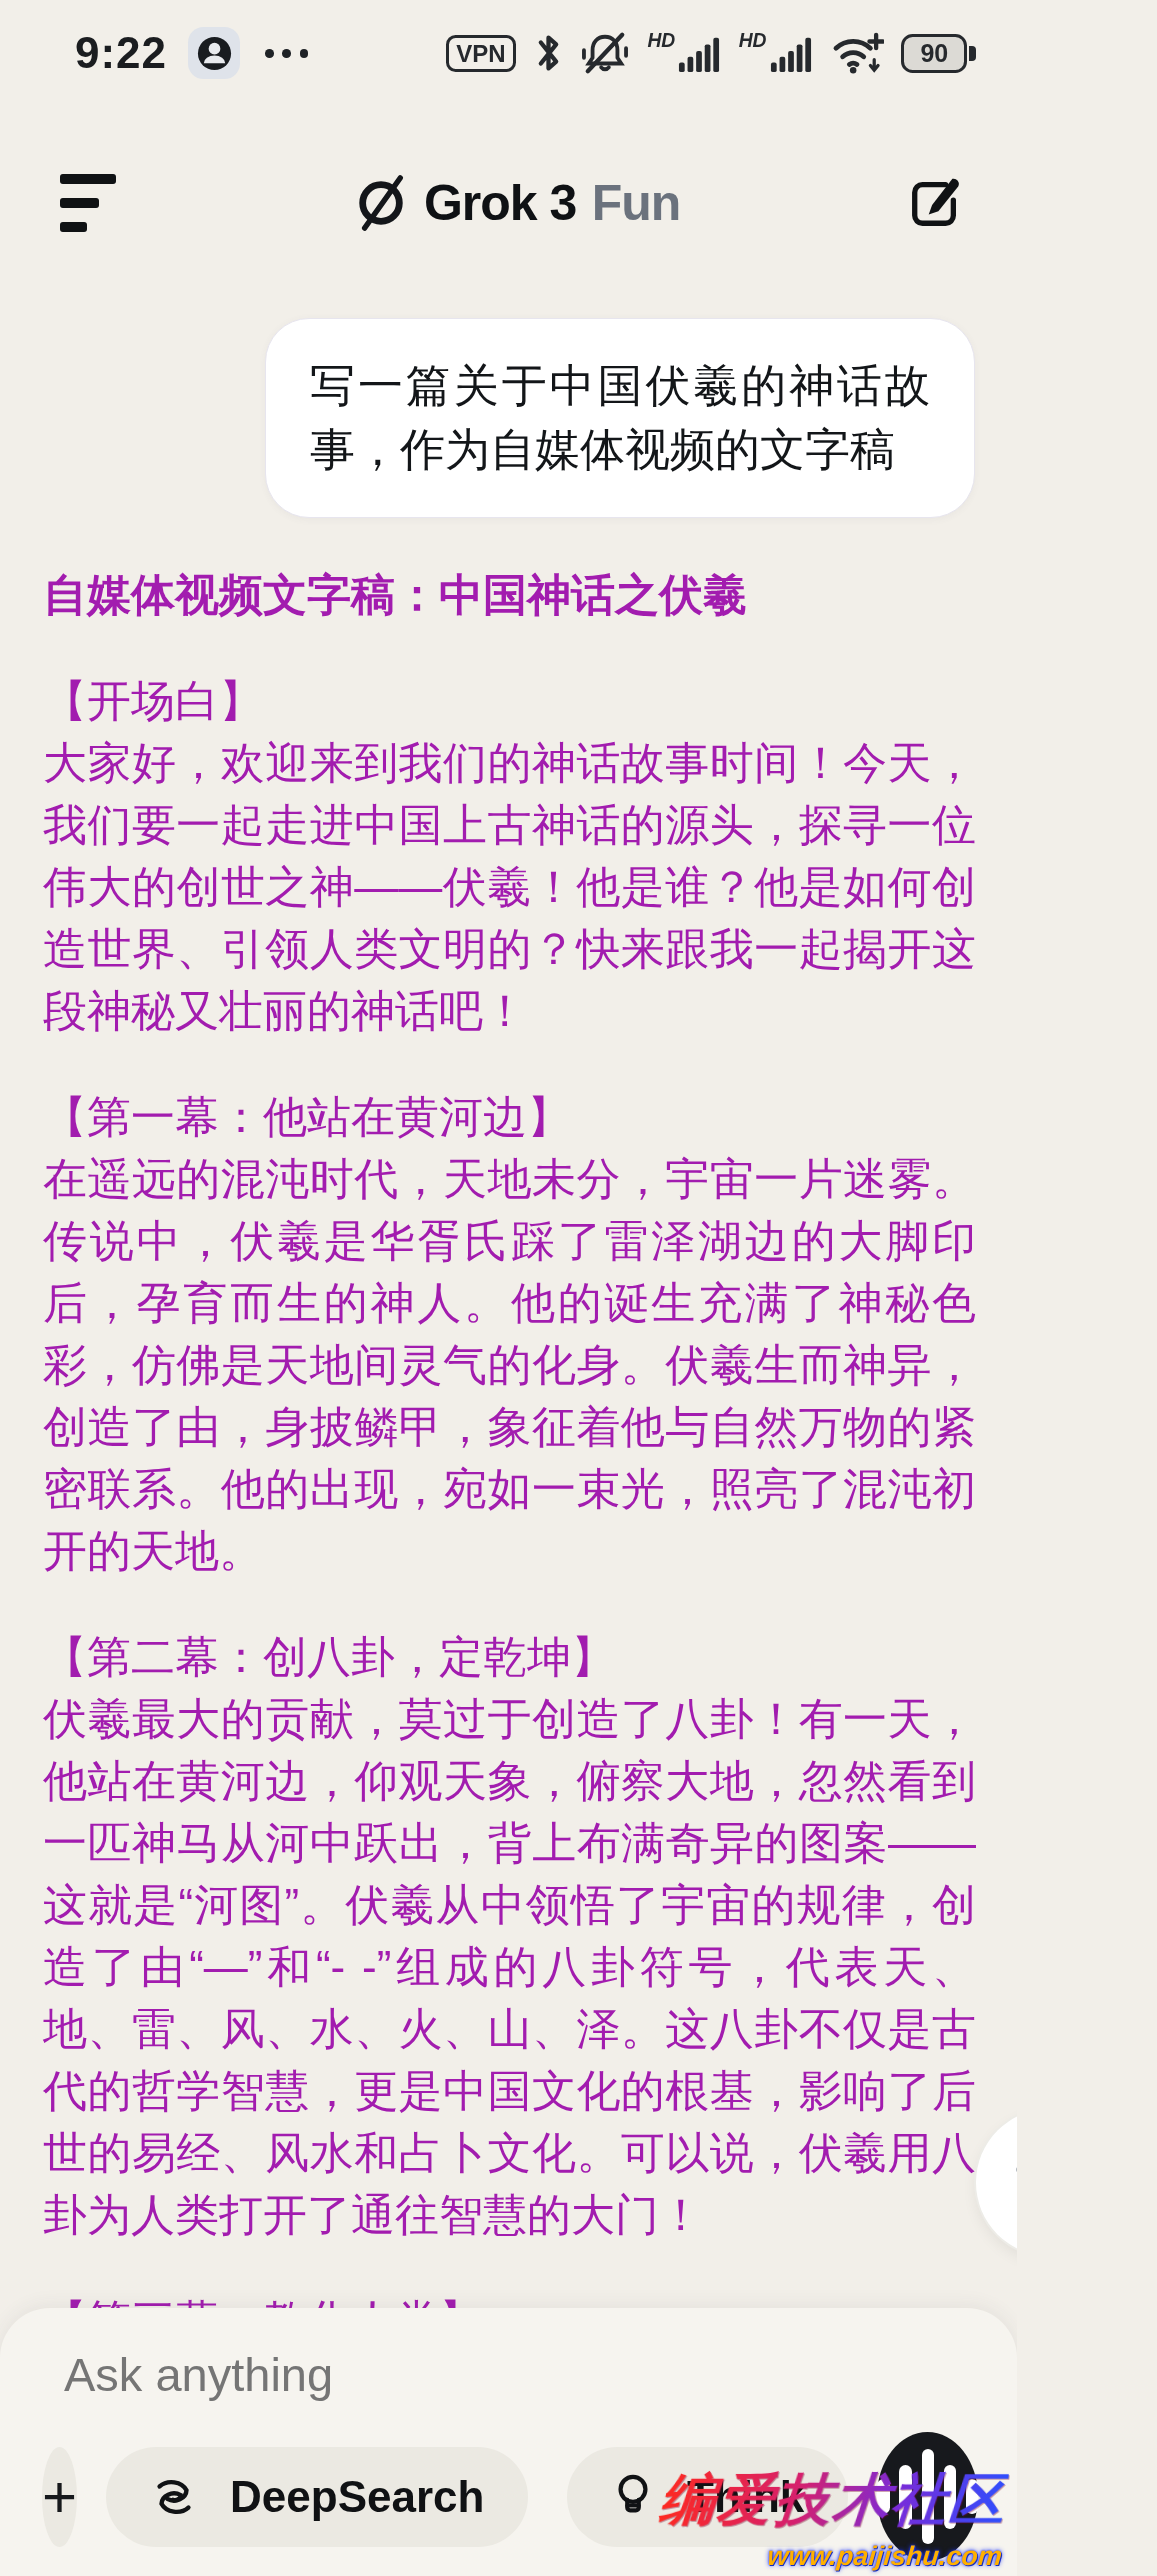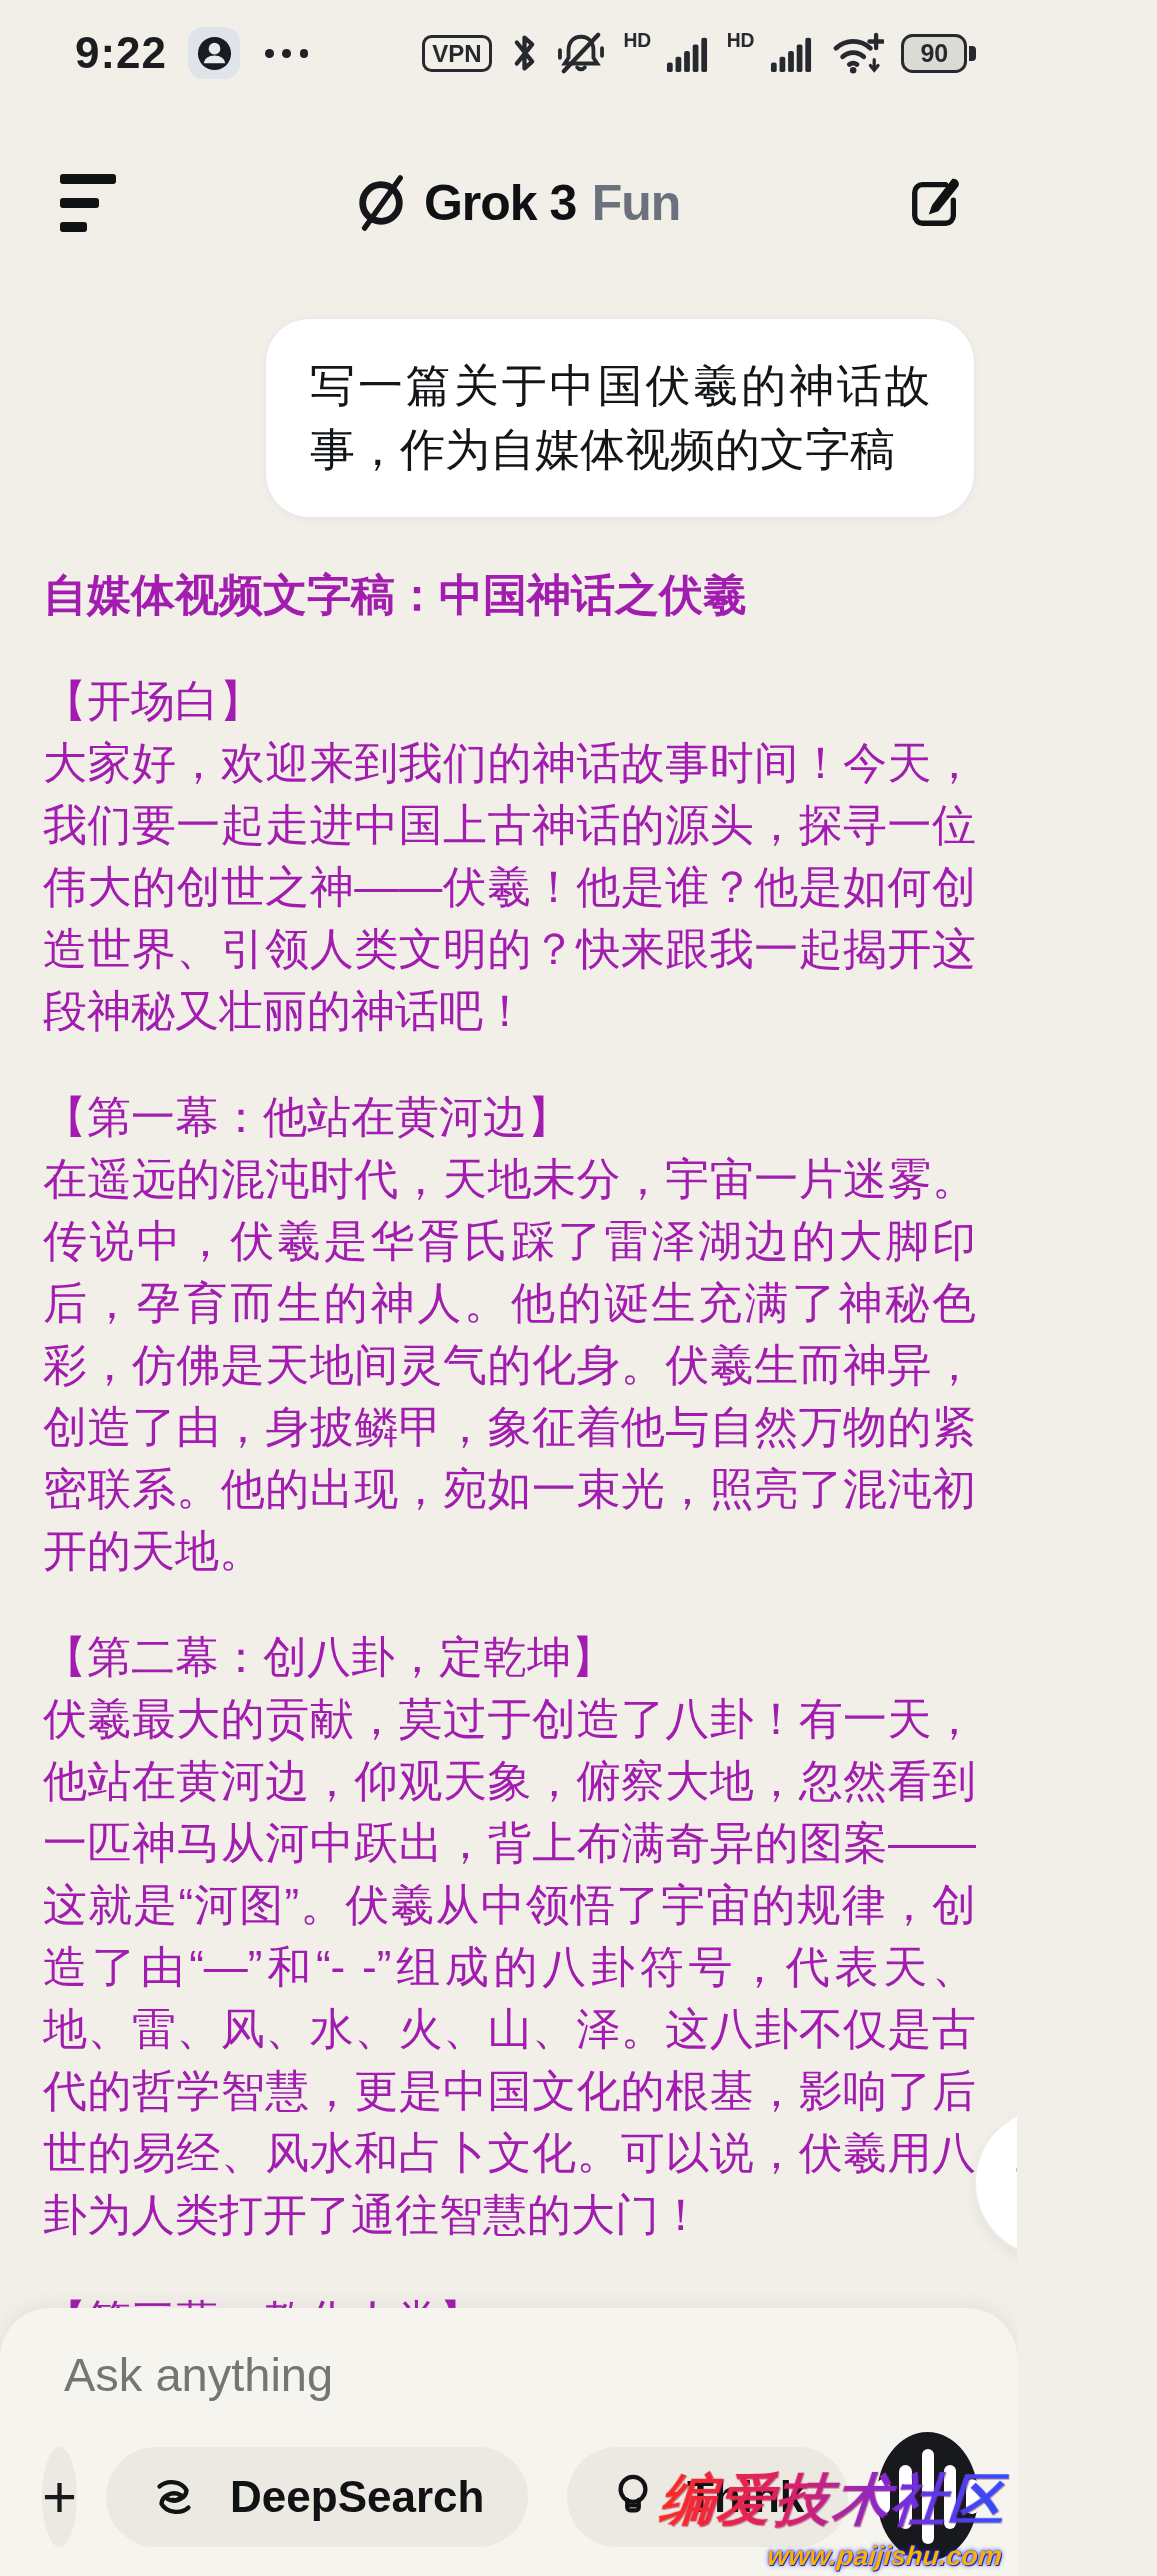--- a/index.html
+++ b/index.html
@@ -15,21 +15,21 @@
     display:flex; justify-content:space-between; align-items:center; padding:13.5px 42px 0 75px; }
   .sb-left { display:flex; align-items:center; gap:21px; }
   .sb-time { font-size:44px; font-weight:600; color:#1b1d20; letter-spacing:1px; }
   .avatar-chip { width:52px; height:52px; border-radius:15.4px; background:#dfe3ea;
     display:flex; align-items:center; justify-content:center; }
   .sb-dots { display:flex; gap:8.7px; margin-left:3.9px; }
   .sb-dots i { width:8.7px; height:8.7px; border-radius:50%; background:#1f2226; }
   .sb-right { display:flex; align-items:center; gap:17.4px; color:#26292d; }
   .vpn-badge { border:3.9px solid #26292d; border-radius:9.6px; padding:1px 7.7px;
     font-size:24px; font-weight:700; line-height:29px; }
-  .sig-group { display:flex; align-items:flex-start; gap:14px; }
+  .sig-group { display:flex; align-items:flex-start; gap:2px;font-style:italic; }
   .hd-label { font-size:19.3px; font-weight:700; margin-top:-1.9px; }
   .battery { position:relative; display:flex; align-items:center; justify-content:center;
     width:66px; height:39px; border:3.9px solid #26292d; border-radius:11.6px;
     background:#dcdad5; font-size:25px; font-weight:600; margin-right:7.7px; }
   .battery::after { content:""; position:absolute; right:-11.6px; width:6.8px; height:15.4px;
     background:#26292d; border-radius:0 3.9px 3.9px 0; }
 
   
   .app-header { position:absolute; top:145px; left:0; right:0; height:116px;
     display:flex; align-items:center; justify-content:space-between; padding:0 54px; }

